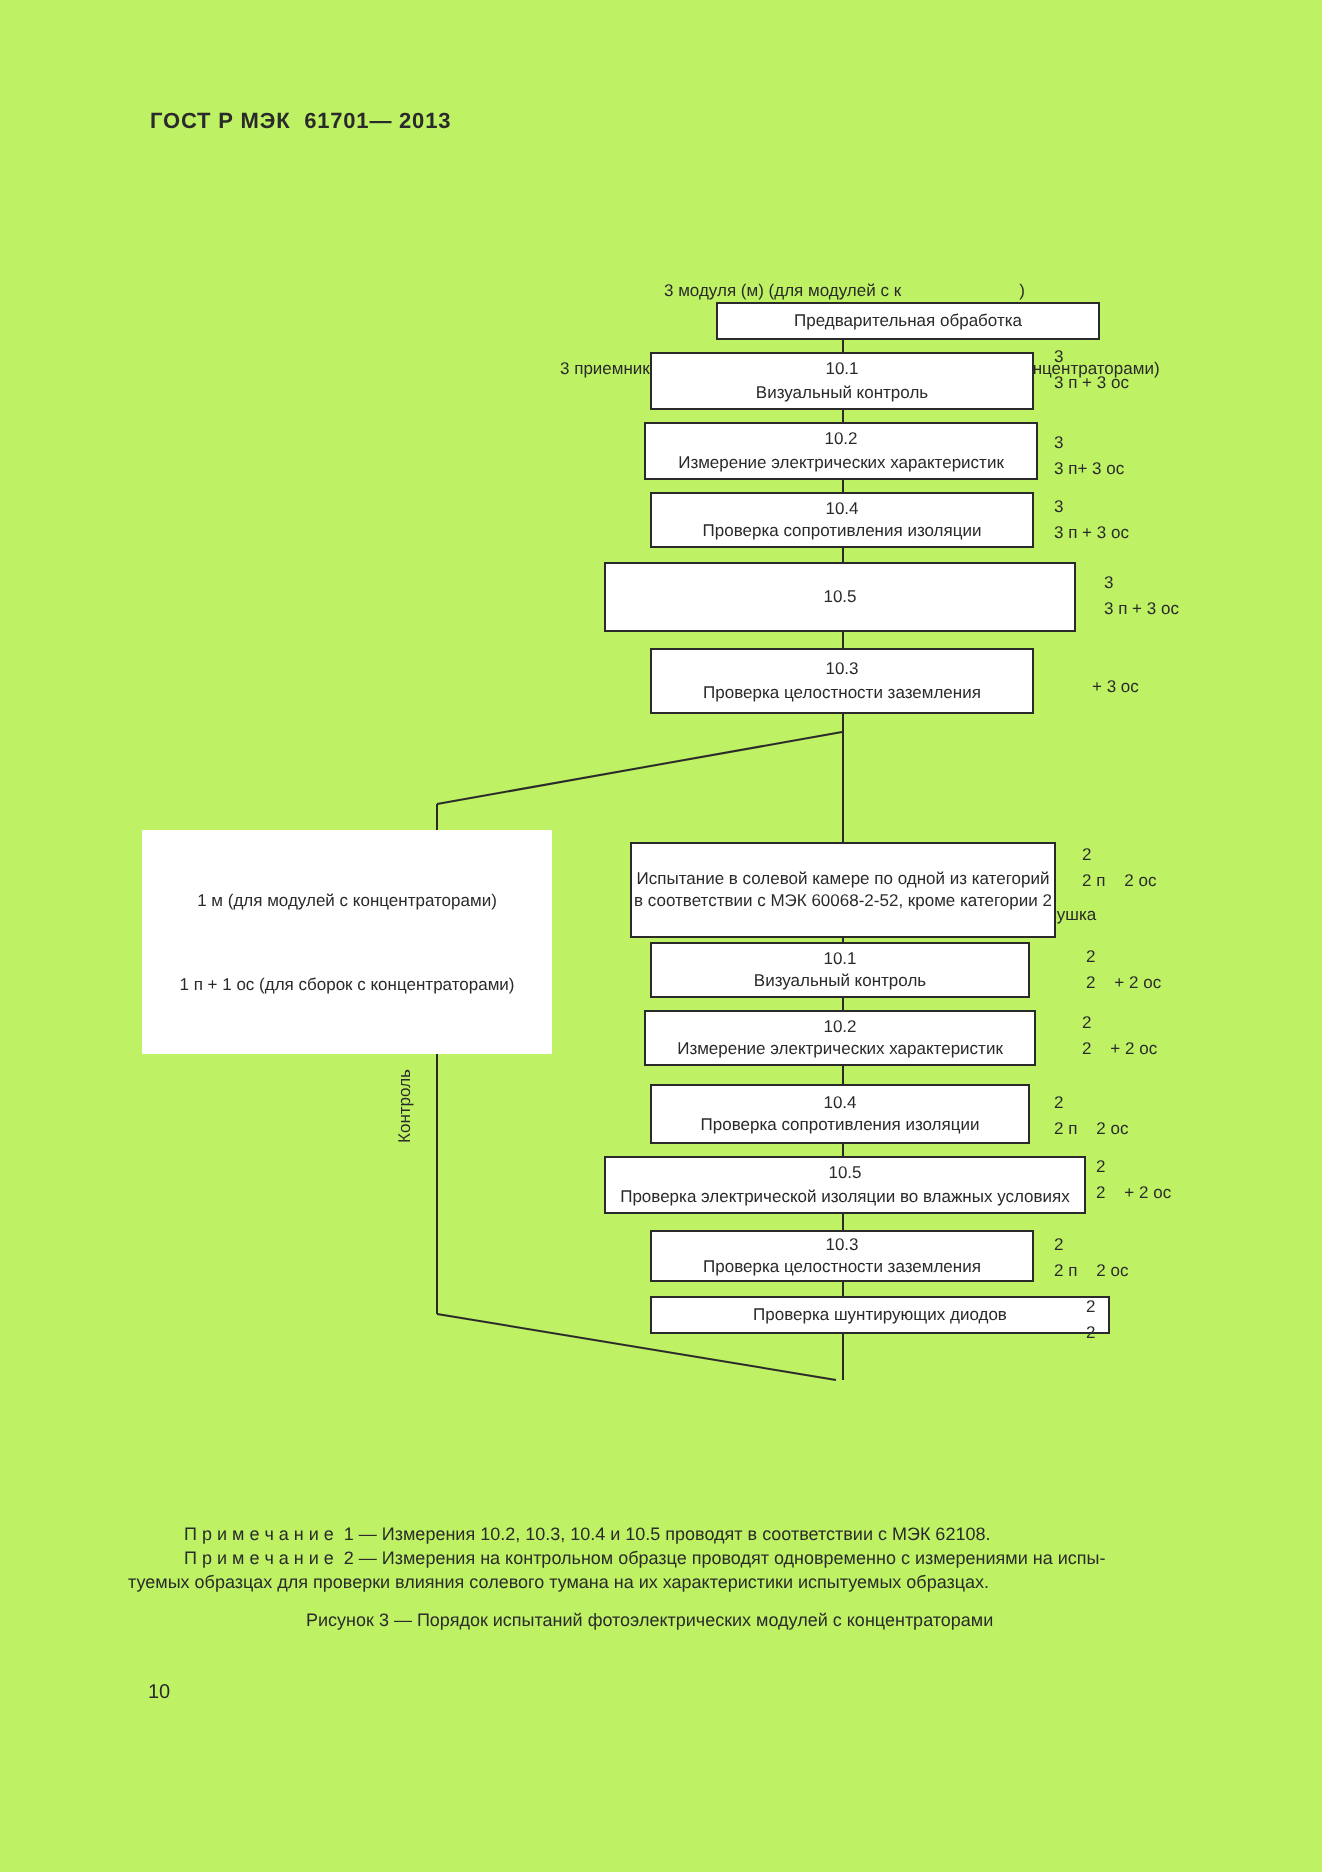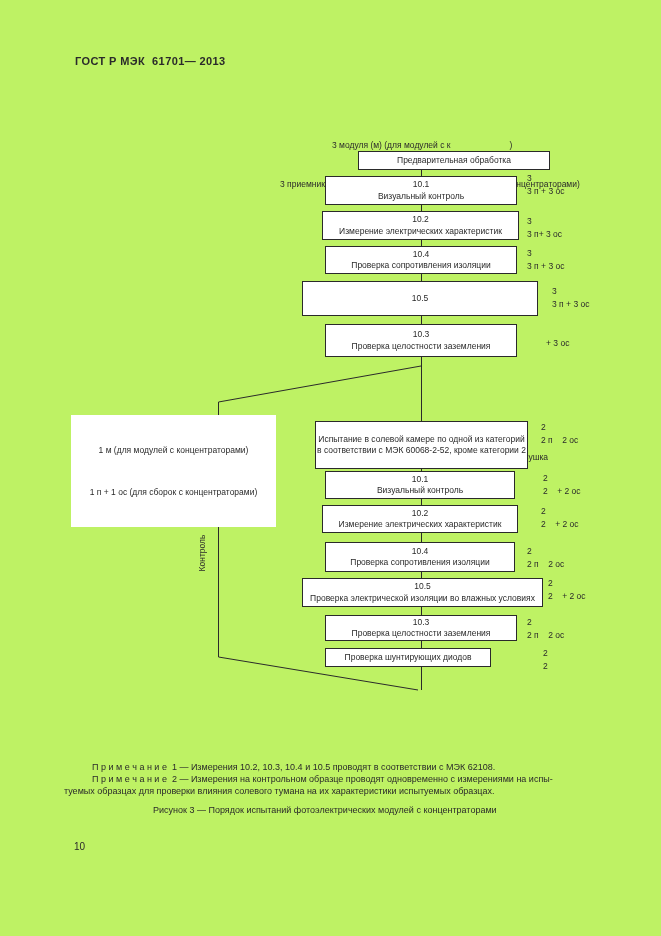--- a/index.html
+++ b/index.html
@@ -149,21 +149,21 @@
     <span>Проверка сопротивления изоляции</span>
   </div>
   <div class="fbox" style="left:302px;top:578px;width:241px;height:29px;">
     <span>10.5</span>
     <span>Проверка электрической изоляции во влажных условиях</span>
   </div>
   <div class="fbox" style="left:325px;top:615px;width:192px;height:26px;">
     <span>10.3</span>
     <span>Проверка целостности заземления</span>
   </div>
-  <div class="fbox" style="left:325px;top:648px;width:166px;height:19px;">
+  <div class="fbox" style="left:325px;top:648px;width:230px;height:19px;">
     <span>Проверка шунтирующих диодов</span>
   </div>
 
   <div class="sideg" style="left:541px;top:421px;">
     <div>2</div>
     <div>2 п    2 ос</div>
   </div>
   <div class="sideg" style="left:543px;top:472px;">
     <div>2</div>
     <div>2    + 2 ос</div>

